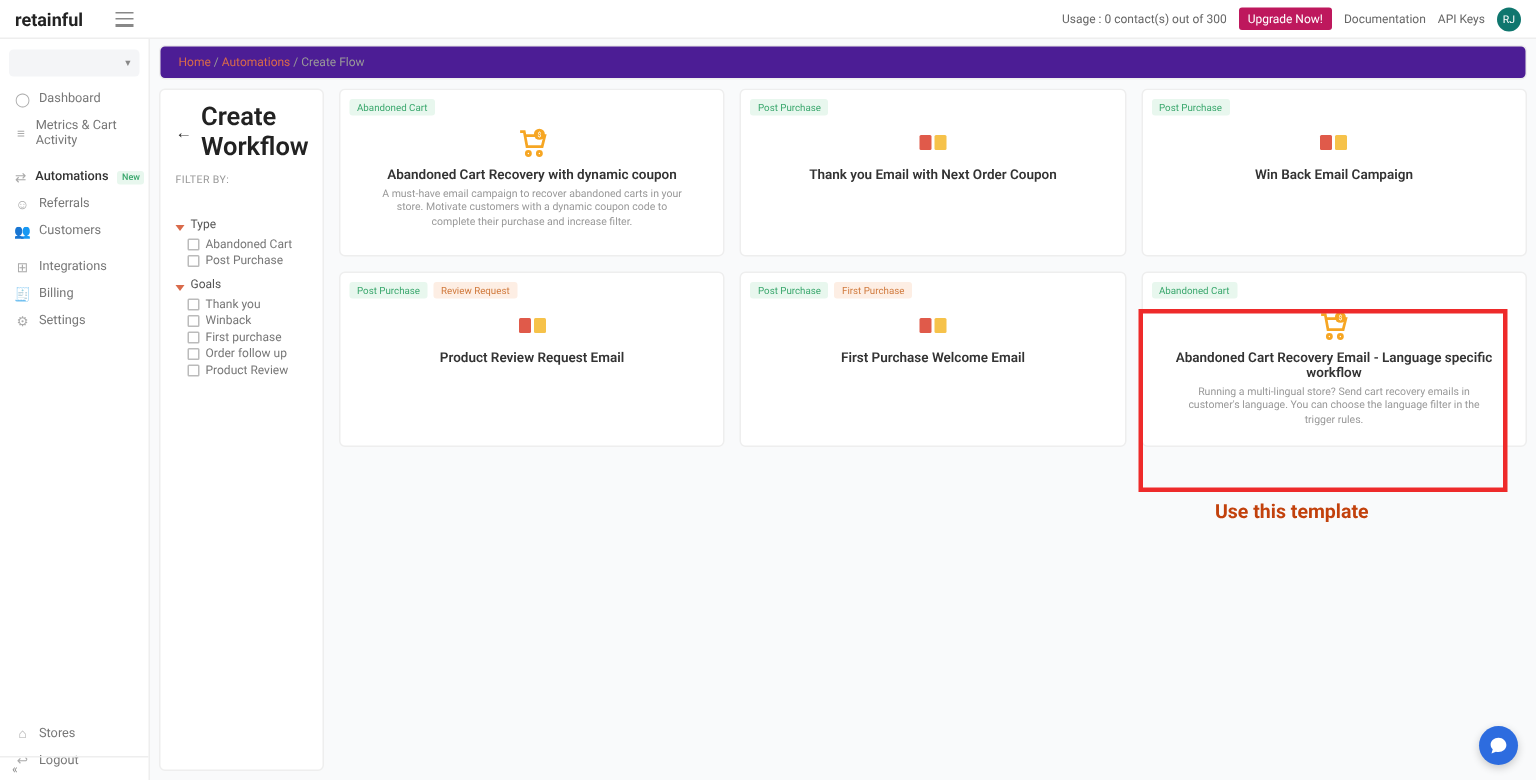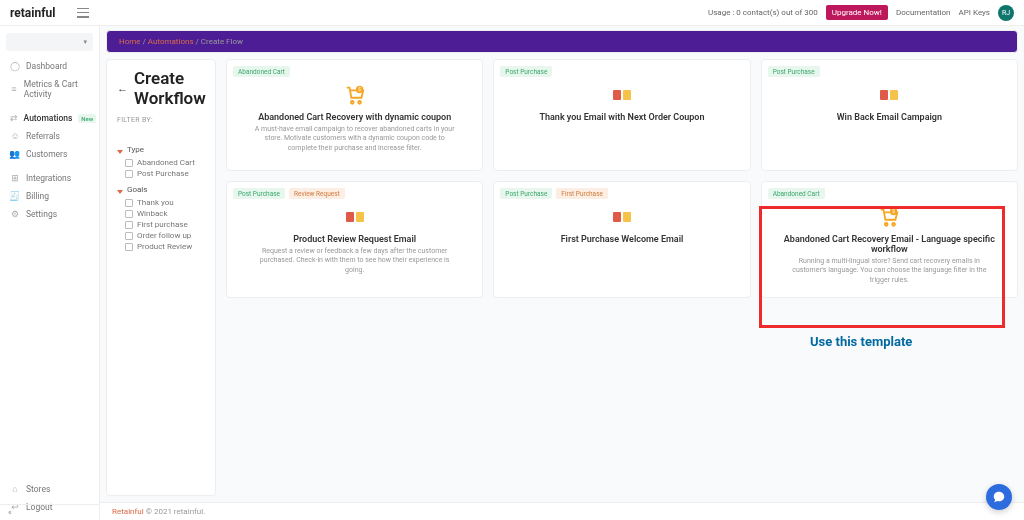--- a/index.html
+++ b/index.html
@@ -43,21 +43,21 @@
   .tag.orange{ background:#fdeee4; color:#d07a3d;}
   .card-icon { width:22px; height:22px; margin:14px 0 6px 0; display:flex; align-items:center; justify-content:center;}
   .card-title { font-size:9px; font-weight:600; color:#333; margin-bottom:3px;}
   .card-desc { font-size:7px; color:#999; line-height:1.35; max-width:210px;}
   .scratch-icon svg{width:18px;height:18px;stroke:#999;}
   .bag-icon{display:flex;gap:2px;}
   .bag{width:8px;height:10px;border-radius:1px;}
   .bag.red{background:#e05a4a;}
   .bag.yel{background:#f6c24a;}
   .highlight-box{position:absolute; border:3px solid #ee2a2a; pointer-events:none; z-index:5;}
-  .highlight-label{position:absolute; color:#0369a1; font-weight:700; font-size:13px; z-index:5;}
+  .highlight-label{position:absolute; color:#c2410c; font-weight:700; font-size:13px; z-index:5;}
   .chat-bubble{position:absolute; bottom:10px; right:12px; width:26px; height:26px; border-radius:50%; background:#2d6cdf; display:flex; align-items:center; justify-content:center; color:#fff; box-shadow:0 2px 6px rgba(0,0,0,.2);}
   .footer{font-size:8px;color:#999;padding:4px 12px;border-top:1px solid #eee;background:#fff;}
   .footer .brand-f{color:#d96a4a;}
 </style>
 </head>
 <body>
 
 <div class="topbar">
   <span class="brand">retainful</span>
   <div class="ham">
@@ -232,21 +232,20 @@
             <div class="card">
               <div class="card-tags">
                 <span class="tag ">Post Purchase</span>
                 <span class="tag orange">Review Request</span>
               </div>
               <div class="card-icon bag-icon">
                 <span class="bag red"></span>
                 <span class="bag yel"></span>
               </div>
               <div class="card-title">Product Review Request Email</div>
-              <div class="card-desc">Request a review or feedback a few days after the customer purchased. Check-in with them to see how their experience is going.</div>
             </div>
             <div class="card">
               <div class="card-tags">
                 <span class="tag ">Post Purchase</span>
                 <span class="tag orange">First Purchase</span>
               </div>
               <div class="card-icon bag-icon">
                 <span class="bag red"></span>
                 <span class="bag yel"></span>
               </div>
@@ -267,23 +266,20 @@
                   <text x="17" y="8" font-size="5" text-anchor="middle" fill="#fff">$</text>
                 </svg>
               </div>
               <div class="card-title">Abandoned Cart Recovery Email - Language specific workflow</div>
               <div class="card-desc">Running a multi-lingual store? Send cart recovery emails in customer's language. You can choose the language filter in the trigger rules.</div>
             </div>
           </div>
       </div>
     </div>
 
-    <div class="footer">
-      <span class="brand-f">Retainful</span><span> © 2021 retainful.</span>
-    </div>
   </div>
 </div>
 
 <div class="highlight-box" style="top:206px; left:759px; width:246px; height:122px;"></div>
 <div class="highlight-label" style="top:334px; left:810px;">Use this template</div>
 
 <div class="chat-bubble">
   <svg width="14" height="14" viewBox="0 0 24 24" fill="#fff">
       <path d="M12 3C7 3 3 6.6 3 11c0 2 .9 3.8 2.4 5.2L4 21l5-2c1 .3 2 .4 3 .4 5 0 9-3.6 9-8S17 3 12 3z"></path>
     </svg>

